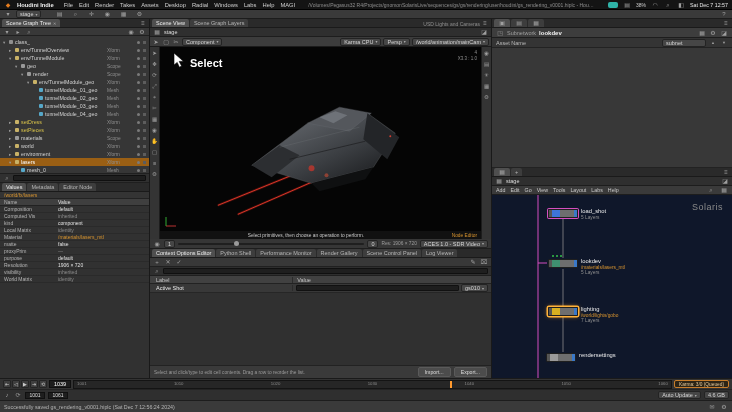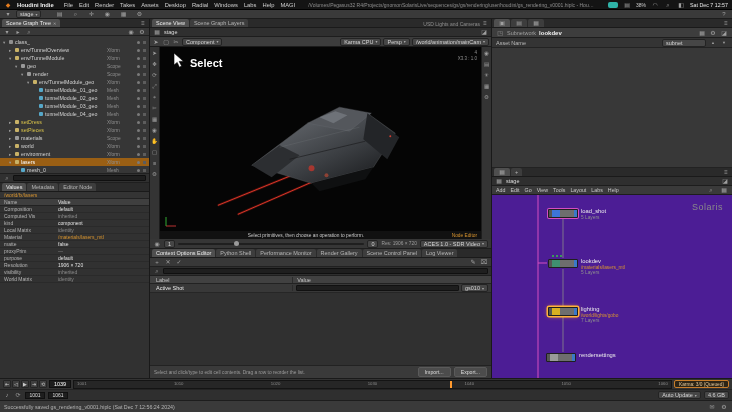--- a/index.html
+++ b/index.html
@@ -80,21 +80,21 @@
 .valfield{flex:1;height:6px;background:#1e1e1e;border:1px solid #111;border-radius:1px}
 .footer{height:13px;background:#3a3a3a;border-top:1px solid #222;display:flex;align-items:center;gap:3px;padding:0 4px;font-size:4.8px;color:#9a9a9a}
 .btn{background:#4c4c4c;border:1px solid #5a5a5a;border-radius:2px;color:#ddd;font-size:5.2px;padding:1px 6px;white-space:nowrap}
 
 .hdr{height:10px;background:#3d3d3d;border-bottom:1px solid #1d1d1d;display:flex;align-items:center;gap:3px;padding:0 4px}
 .hdr .kind{font-size:5.5px;color:#9f9f9f}
 .hdr .name{font-size:6px;color:#efefef;font-weight:bold}
 .assetrow{height:10px;background:#343434;border-bottom:1px solid #222;display:flex;align-items:center;gap:3px;padding:0 4px;font-size:5.5px;color:#b9b9b9}
 .blank{flex:1;background:#383838;border-bottom:1px solid #222}
 .netmenu{height:9px;background:#3a3a3a;border-bottom:1px solid #1d1d1d;display:flex;align-items:center;gap:5px;padding:0 4px;font-size:5.3px;color:#c9c9c9}
-.net-canvas{position:relative;flex:0 0 183px;background:#4c1d95;overflow:hidden}
+.net-canvas{position:relative;flex:0 0 183px;background:#0f172a;overflow:hidden}
 .watermark{position:absolute;right:9px;top:7px;font-size:9px;color:#8a8a8a;letter-spacing:.5px}
 .node-row{position:absolute;display:flex;gap:3px;align-items:flex-start}
 .node-shape{display:flex;width:30px;height:9px;border-radius:1px;overflow:hidden;border:1px solid #1f1f1f;flex:0 0 auto}
 .node-flagL{width:3px;background:#555}
 .node-ico{width:8px;height:100%}
 .node-body{flex:1;background:#6e6e6e}
 .node-flagR{width:3px;background:#3a78c8}
 .node-meta{line-height:1.15;margin-top:-1px}
 .node-name{font-size:5.8px;color:#ececec;white-space:nowrap}
 .node-sub{font-size:4.8px;color:#d9952f;white-space:nowrap}

